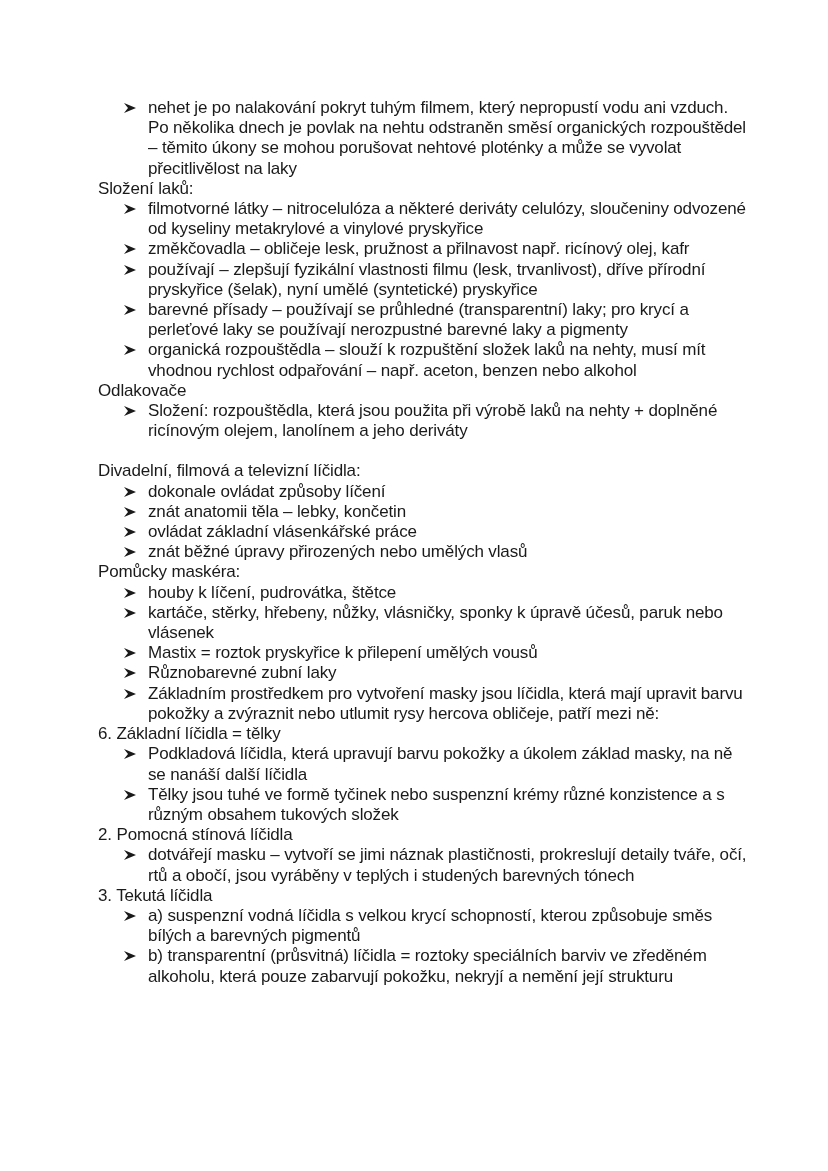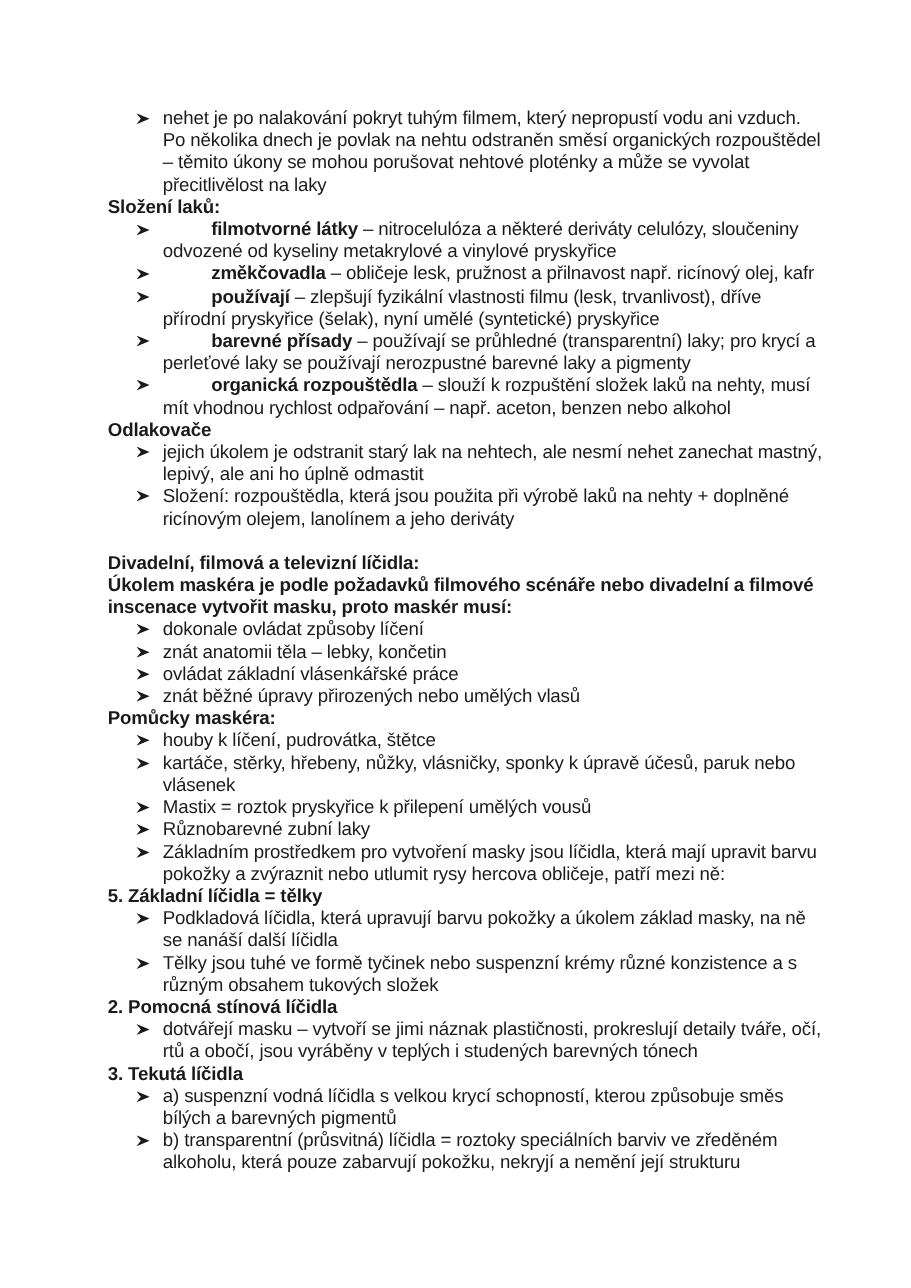--- a/index.html
+++ b/index.html
@@ -3,29 +3,29 @@
   <meta charset="utf-8">
   <style>
     html, body { margin: 0; padding: 0; background: #ffffff; }
     body { width: 828px; height: 1171px; position: relative; overflow: hidden; }
     .page {
       position: absolute; left: 98px; top: 98px; width: 650px;
       font-family: "Liberation Sans", sans-serif;
       font-size: 17px; line-height: 20.2px; color: #1a1a1a;
       letter-spacing: -0.15px;
     }
-    .heading { font-weight: bold; margin: 0; }
+    .heading { font-weight: normal; margin: 0; }
     ul { list-style: none; margin: 0; padding: 0; }
     li { position: relative; padding-left: 50px; margin: 0; }
     .bullet {
       position: absolute; left: 26px; top: 0; width: 14px; height: 20px;
       display: flex; align-items: center;
     }
     .bullet svg { display: block; }
-    b { font-weight: bold; margin-left: 44px; }
+    b { font-weight: normal; }
     .spacer { height: 20px; }
   </style>
 </head>
 <body>
 
 <div class="page" id="page">
     <div>
       <ul>
         <li><span class="bullet">
             <svg width="12" height="10" viewBox="0 0 12 10">
@@ -64,32 +64,26 @@
           </span><b>organická rozpouštědla</b><span> – slouží k rozpuštění složek laků na nehty, musí mít vhodnou rychlost odpařování – např. aceton, benzen nebo alkohol</span></li>
       </ul>
     </div>
     <div>
       <p class="heading">Odlakovače</p>
       <ul>
         <li><span class="bullet">
             <svg width="12" height="10" viewBox="0 0 12 10">
               <path d="M0 0 L12 5 L0 10 L4 5 Z" fill="#1a1a1a"></path>
             </svg>
-          </span><span>jejich úkolem je odstranit starý lak na nehtech, ale nesmí nehet zanechat mastný, lepivý, ale ani ho úplně odmastit</span></li>
-        <li><span class="bullet">
-            <svg width="12" height="10" viewBox="0 0 12 10">
-              <path d="M0 0 L12 5 L0 10 L4 5 Z" fill="#1a1a1a"></path>
-            </svg>
           </span><span>Složení: rozpouštědla, která jsou použita při výrobě laků na nehty + doplněné ricínovým olejem, lanolínem a jeho deriváty</span></li>
       </ul>
     </div>
     <div>
       <div class="spacer"></div>
       <p class="heading">Divadelní, filmová a televizní líčidla:</p>
-      <p class="heading">Úkolem maskéra je podle požadavků filmového scénáře nebo divadelní a filmové inscenace vytvořit masku, proto maskér musí:</p>
       <ul>
         <li><span class="bullet">
             <svg width="12" height="10" viewBox="0 0 12 10">
               <path d="M0 0 L12 5 L0 10 L4 5 Z" fill="#1a1a1a"></path>
             </svg>
           </span><span>dokonale ovládat způsoby líčení</span></li>
         <li><span class="bullet">
             <svg width="12" height="10" viewBox="0 0 12 10">
               <path d="M0 0 L12 5 L0 10 L4 5 Z" fill="#1a1a1a"></path>
             </svg>
@@ -130,21 +124,21 @@
             </svg>
           </span><span>Různobarevné zubní laky</span></li>
         <li><span class="bullet">
             <svg width="12" height="10" viewBox="0 0 12 10">
               <path d="M0 0 L12 5 L0 10 L4 5 Z" fill="#1a1a1a"></path>
             </svg>
           </span><span>Základním prostředkem pro vytvoření masky jsou líčidla, která mají upravit barvu pokožky a zvýraznit nebo utlumit rysy hercova obličeje, patří mezi ně:</span></li>
       </ul>
     </div>
     <div>
-      <p class="heading">5. Základní líčidla = tělky</p>
+      <p class="heading">6. Základní líčidla = tělky</p>
       <ul>
         <li><span class="bullet">
             <svg width="12" height="10" viewBox="0 0 12 10">
               <path d="M0 0 L12 5 L0 10 L4 5 Z" fill="#1a1a1a"></path>
             </svg>
           </span><span>Podkladová líčidla, která upravují barvu pokožky a úkolem základ masky, na ně se nanáší další líčidla</span></li>
         <li><span class="bullet">
             <svg width="12" height="10" viewBox="0 0 12 10">
               <path d="M0 0 L12 5 L0 10 L4 5 Z" fill="#1a1a1a"></path>
             </svg>

